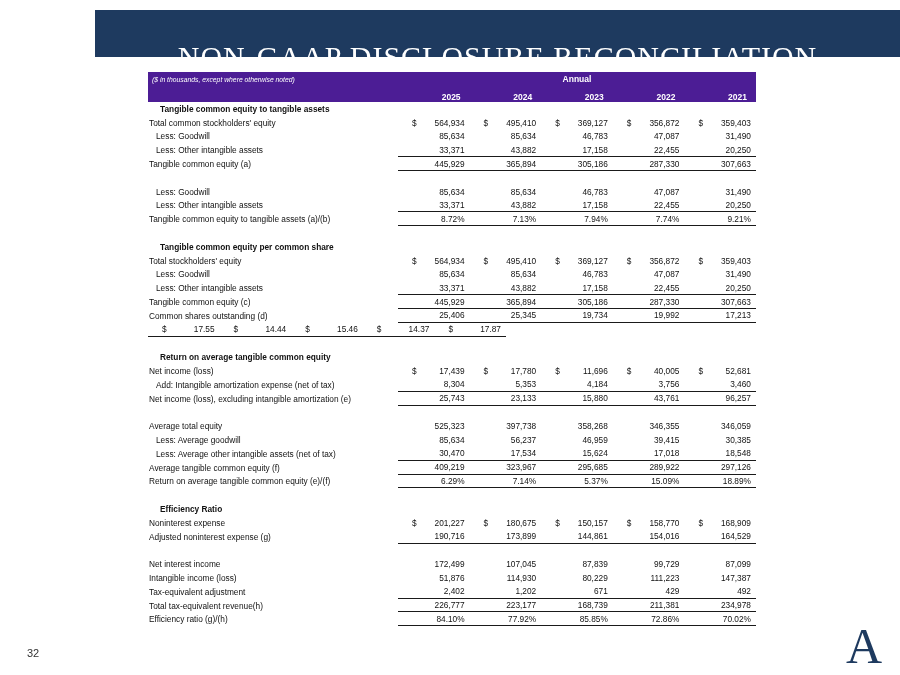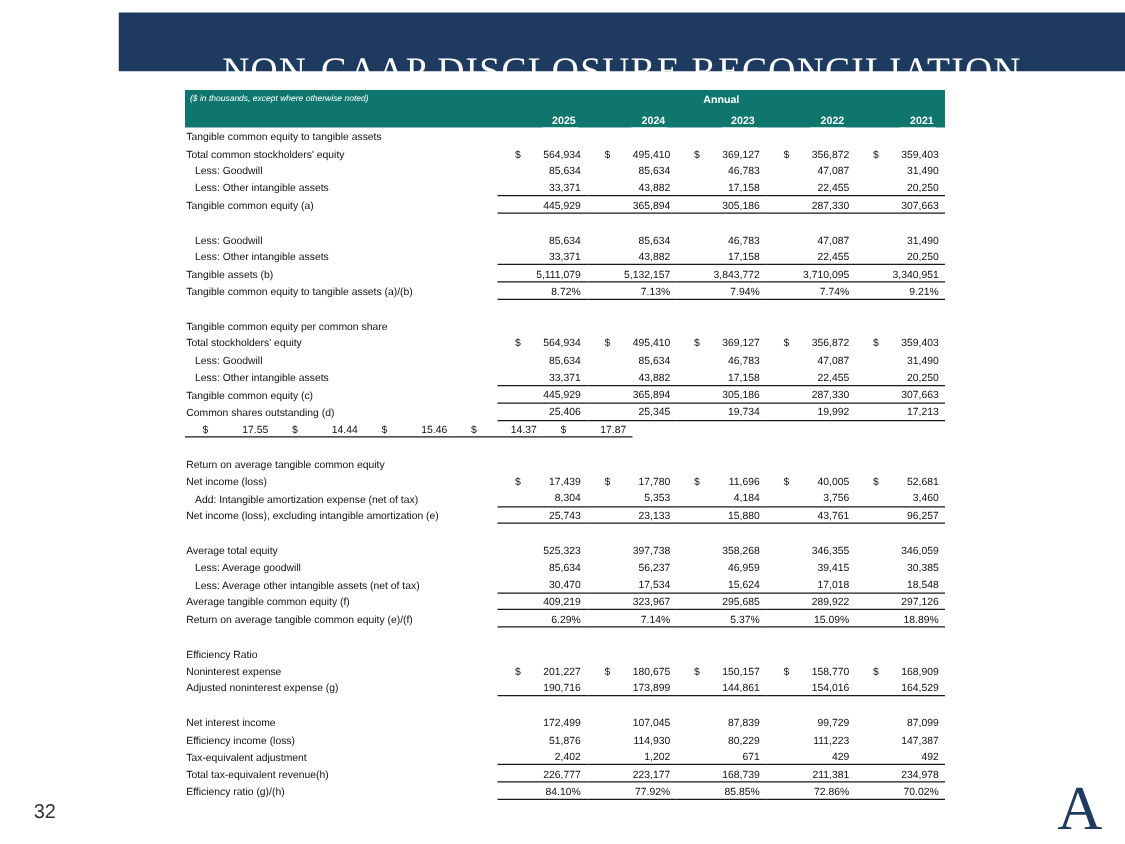--- a/index.html
+++ b/index.html
@@ -20,48 +20,48 @@
   }
   .title-text {
     font-family:"Liberation Serif", serif;
     color:#ffffff; font-size:30px; letter-spacing:1px;
     white-space:nowrap;
     margin-top:47px;
   }
 
   
   .fin-table { position:absolute; left:148px; top:72px; width:608px; }
-  .thead { background:#0f766e; color:#fff; }
+  .thead { background:#4c1d95; color:#fff; }
   .thead-row1 { display:flex; height:14px; align-items:center; }
   .note { width:250px; font-style:italic; font-size:6.8px; padding-left:4px; white-space:nowrap; }
   .annual { flex:1; text-align:center; font-weight:bold; font-size:8.5px; }
   .thead-row2 { display:flex; height:16px; align-items:flex-start; }
   .lbl-sp { width:250px; }
   .year-cell { width:71.6px; text-align:right; padding-right:7px; }
   .year-cell span {
     display:inline-block; border-bottom:1px solid #ffffff;
     padding:1px 2px 1px 8px; font-weight:bold; font-size:8.5px;
   }
 
   .tbody .row { display:flex; height:13.8px; align-items:center; }
   .lbl { width:250px; white-space:nowrap; font-size:8.3px; padding-left:1px; }
   .lbl.indent { padding-left:8px; }
-  .row.section .lbl { font-weight:normal; }
+  .row.section .lbl { font-weight:bold;margin-left:11px; }
   .val {
     width:71.6px; height:100%;
     display:flex; align-items:center; justify-content:flex-end;
     text-align:right; padding-right:5px; font-size:8.3px;
   }
   .val.dollar { justify-content:space-between; padding-left:14px; }
   .row.u .val { border-bottom:1px solid #1a1a1a; }
 
   
   .page-number {
     position:absolute; left:27px; bottom:16px;
-    font-size:16px; color:#333;
+    font-size:11px; color:#333;
   }
   .logo-a {
     position:absolute; right:18px; bottom:4px;
     font-family:"Liberation Serif", serif;
     font-size:50px; color:#1e3a5f; line-height:1;
   }
 </style>
 </head>
 <body>
 
@@ -148,28 +148,20 @@
       </div>
       <div class="row u">
         <div class="lbl indent">Less: Other intangible assets</div>
         <div class="val">33,371</div>
         <div class="val">43,882</div>
         <div class="val">17,158</div>
         <div class="val">22,455</div>
         <div class="val">20,250</div>
       </div>
       <div class="row u">
-        <div class="lbl">Tangible assets (b)</div>
-        <div class="val">5,111,079</div>
-        <div class="val">5,132,157</div>
-        <div class="val">3,843,772</div>
-        <div class="val">3,710,095</div>
-        <div class="val">3,340,951</div>
-      </div>
-      <div class="row u">
         <div class="lbl">Tangible common equity to tangible assets (a)/(b)</div>
         <div class="val">8.72%</div>
         <div class="val">7.13%</div>
         <div class="val">7.94%</div>
         <div class="val">7.74%</div>
         <div class="val">9.21%</div>
       </div>
       <div class="row blank">
         <div class="lbl"></div>
       </div>
@@ -383,21 +375,21 @@
       </div>
       <div class="row">
         <div class="lbl">Net interest income</div>
         <div class="val">172,499</div>
         <div class="val">107,045</div>
         <div class="val">87,839</div>
         <div class="val">99,729</div>
         <div class="val">87,099</div>
       </div>
       <div class="row">
-        <div class="lbl">Efficiency income (loss)</div>
+        <div class="lbl">Intangible income (loss)</div>
         <div class="val">51,876</div>
         <div class="val">114,930</div>
         <div class="val">80,229</div>
         <div class="val">111,223</div>
         <div class="val">147,387</div>
       </div>
       <div class="row u">
         <div class="lbl">Tax-equivalent adjustment</div>
         <div class="val">2,402</div>
         <div class="val">1,202</div>

